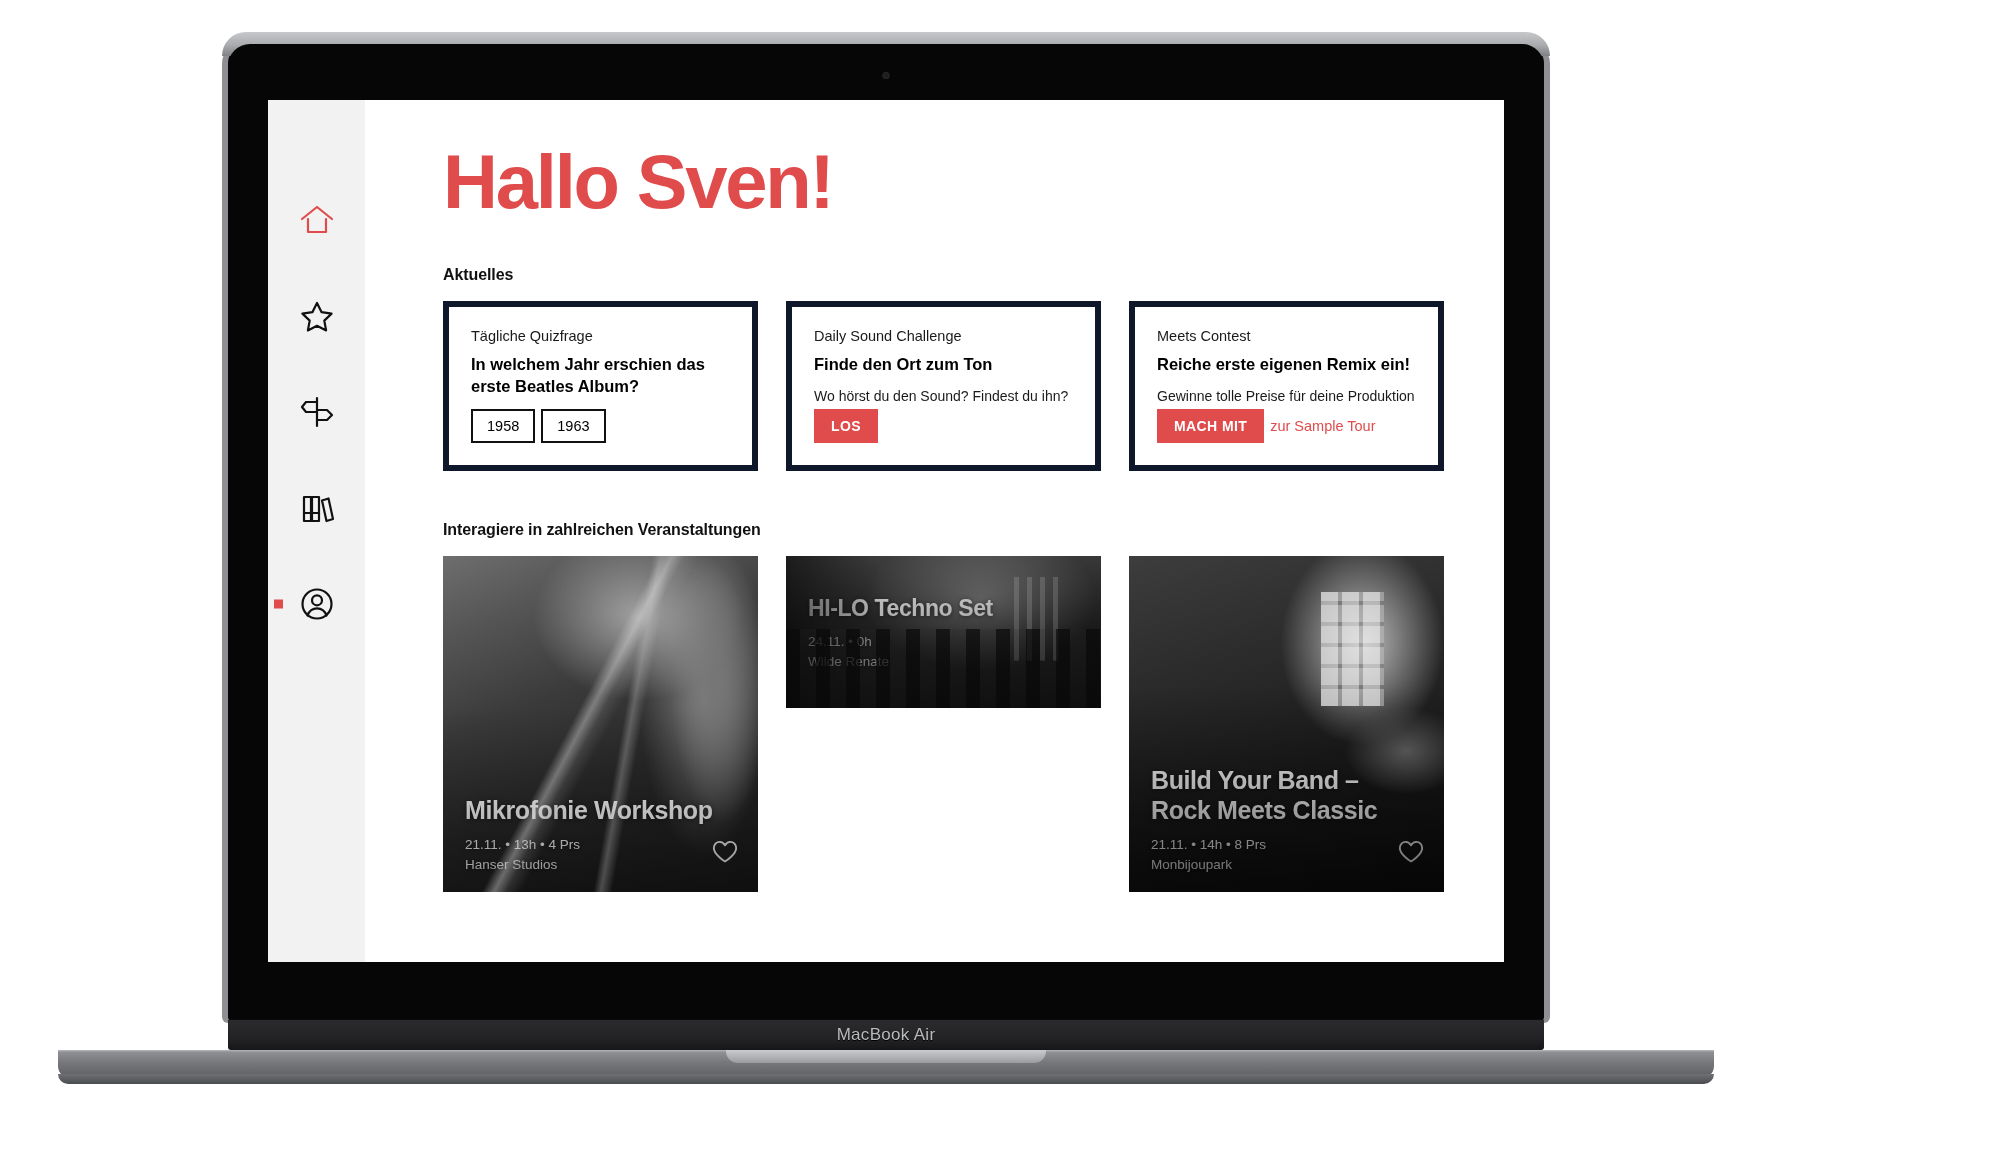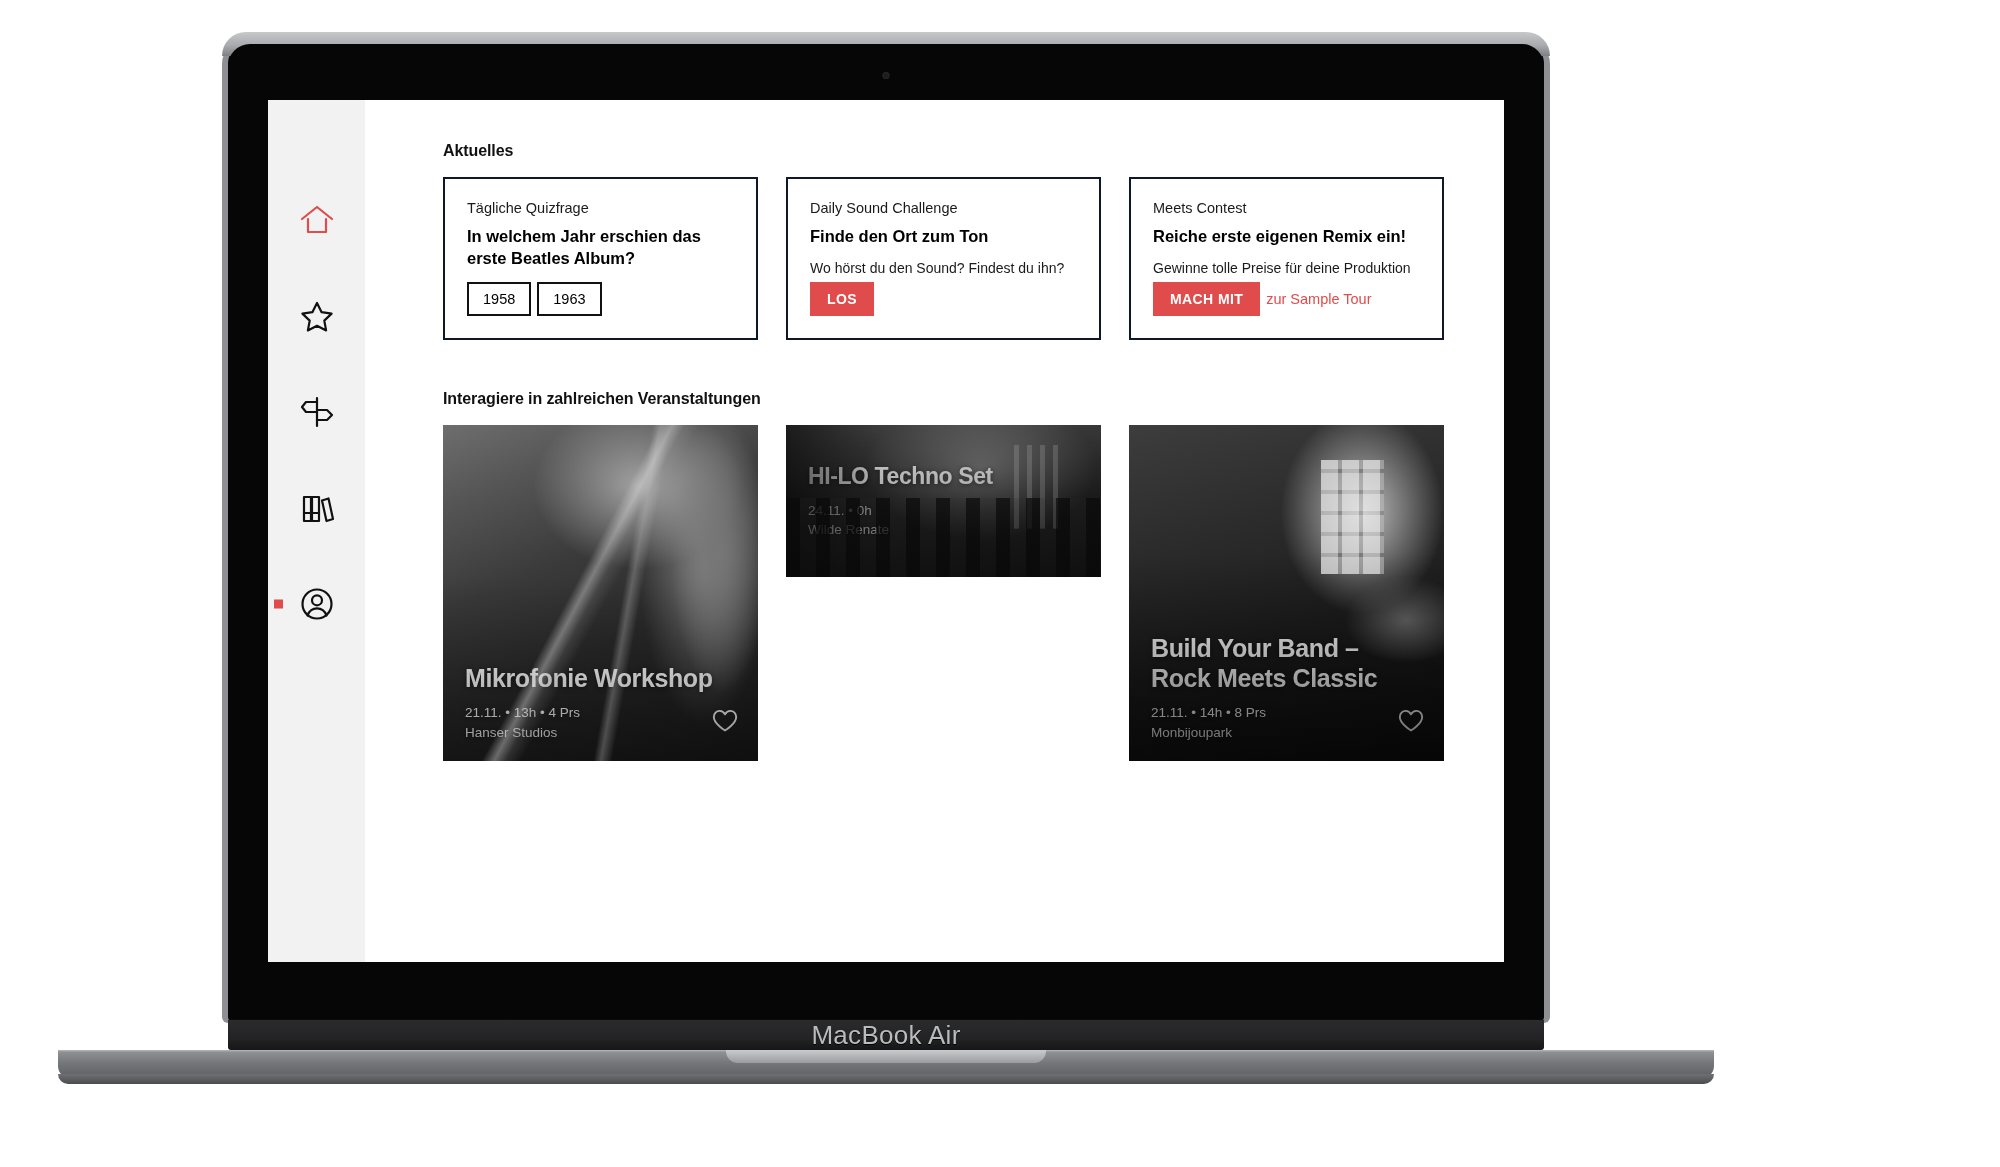--- a/index.html
+++ b/index.html
@@ -66,21 +66,21 @@
   #laptop-base {
     position: absolute;
     left: 228px; top: 1020px;
     width: 1316px; height: 30px;
     background: linear-gradient(180deg,#2b2b2d 0%, #232325 62%, #161618 100%);
     border-radius: 0 0 3px 3px;
     display: flex; align-items: center; justify-content: center;
   }
   #laptop-brand {
     color: #b9bbbe;
-    font-size: 26px;
+    font-size: 17px;
     letter-spacing: .3px;
     font-family: "Liberation Sans", sans-serif;
     text-shadow: 0 1px 0 #000;
   }
   #laptop-deck {
     position: absolute;
     left: 58px; top: 1050px;
     width: 1656px; height: 28px;
     background: linear-gradient(180deg,#b6b8bb 0%, #8e9094 8%, #75777b 45%, #5d5f63 100%);
     border-radius: 0 0 12px 12px;
@@ -157,21 +157,21 @@
   }
 
   
   #news-grid {
     display: grid;
     grid-template-columns: repeat(3, 1fr);
     gap: 28px;
     margin-bottom: 50px;
   }
   .news-card {
-    border: 2px solid #0f172a;
+    border: 6px solid #0f172a;
     background: #fff;
     padding: 21px 22px 22px 22px;
     min-height: 140px;
     display: flex;
     flex-direction: column;
   }
   .news-kicker {
     font-size: 14.5px;
     color: #1a1a1a;
     margin-bottom: 10px;
@@ -413,20 +413,21 @@
                 <circle cx="17" cy="13.3" r="5"></circle>
                 <path d="M7.4 28.5 C9.3 23.8 12.8 21.4 17 21.4 C21.2 21.4 24.7 23.8 26.6 28.5"></path>
               </svg>
             </span>
           </div>
 
         </nav>
 
         <main id="content">
 
+          <h1 id="greeting">Hallo Sven!</h1>
 
           <h2 class="section-title">Aktuelles</h2>
 
           <div id="news-grid">
 
             <div class="news-card">
               <div class="news-kicker">Tägliche Quizfrage</div>
               <div class="news-title">In welchem Jahr erschien das erste Beatles Album?</div>
               <div class="news-actions">
                 <button class="answer-btn">1958</button>

